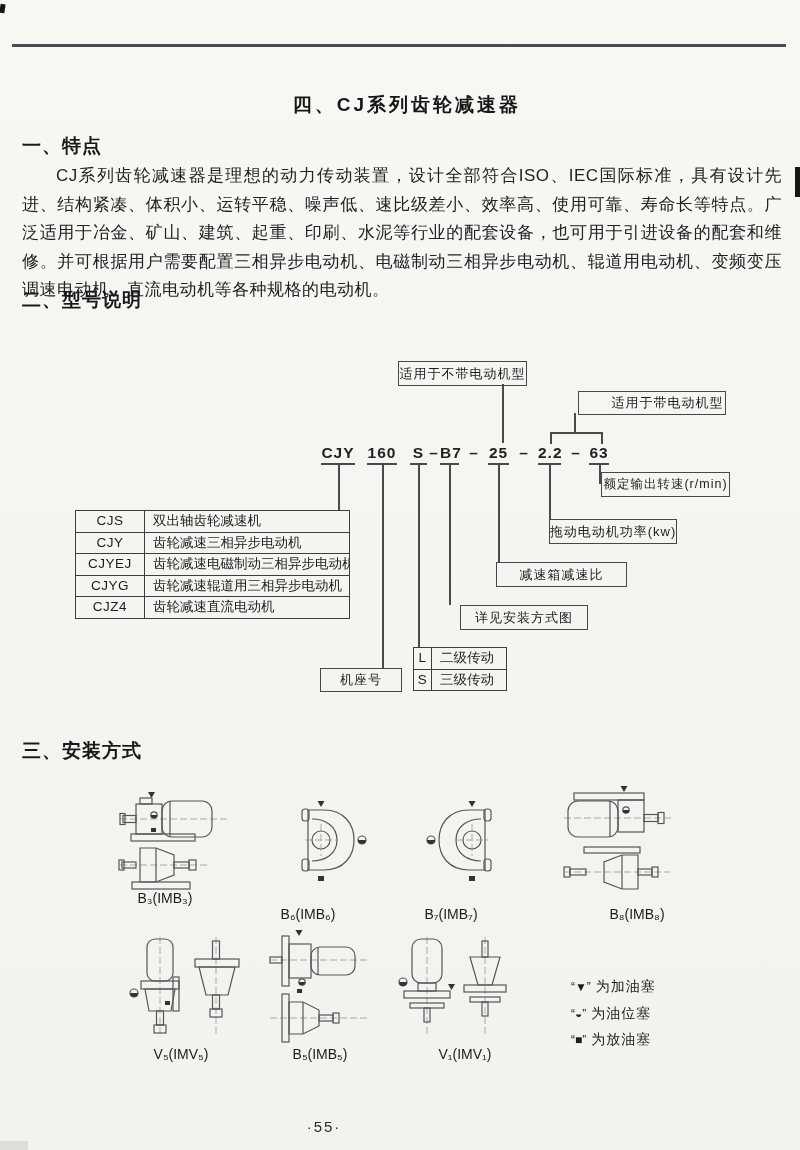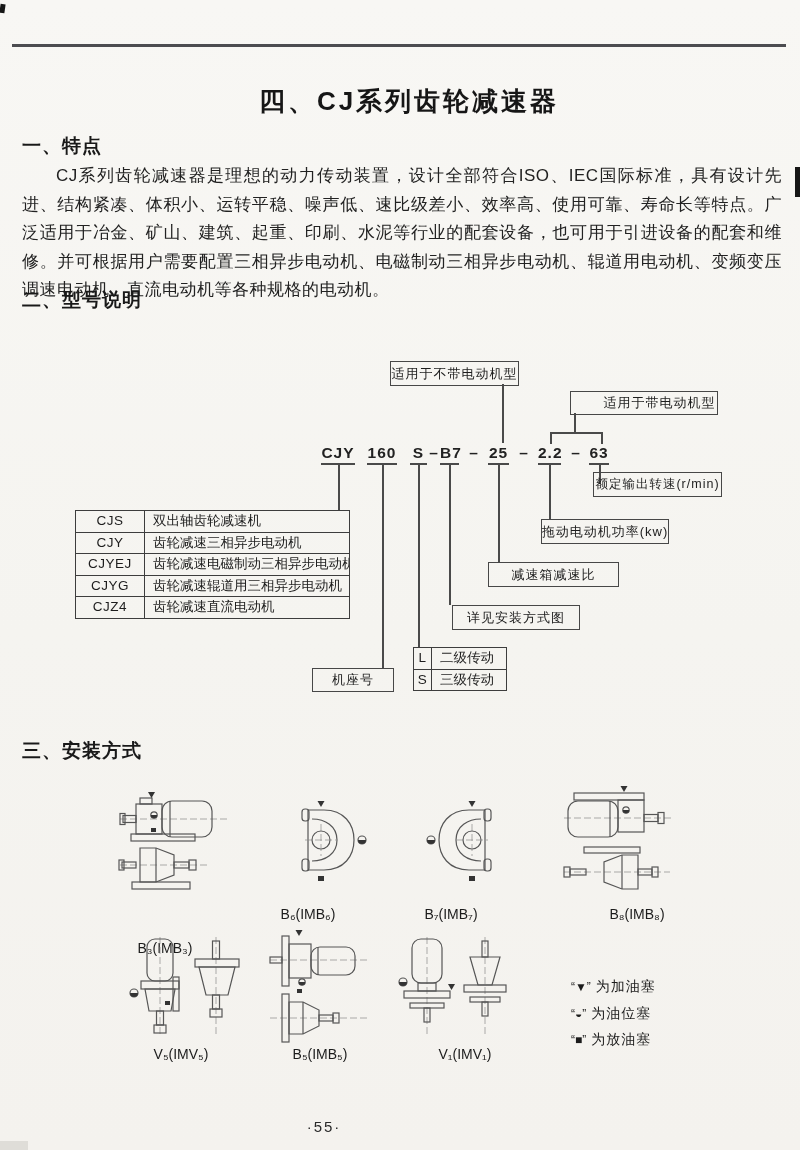--- a/index.html
+++ b/index.html
@@ -10,30 +10,30 @@
     color:#1f1f1f;
   }
   
   .artifact{position:absolute;background:#161616;}
   .smudge{position:absolute;background:#dbd9d4;opacity:.85;}
   
   .top-rule{position:absolute;left:12px;top:44px;width:774px;height:3px;background:#4c4c50;}
   .vline{position:absolute;width:1.5px;background:#4a4a4a;}
   .hline{position:absolute;height:1.5px;background:#4a4a4a;}
   
-  .doc-title{position:absolute;left:50%;top:84px;transform:translateX(-47%);
-    font-size:26px;font-weight:700;letter-spacing:3px;white-space:nowrap;color:#161616;}
+  .doc-title{position:absolute;left:50%;top:92px;transform:translateX(-47%);
+    font-size:19px;font-weight:700;letter-spacing:3px;white-space:nowrap;color:#161616;}
   .sec-head{position:absolute;left:22px;font-size:19px;font-weight:700;letter-spacing:1px;color:#191919;}
   
   .para{position:absolute;left:22px;top:162px;width:760px;font-size:17px;line-height:28.5px;
     text-align:justify;text-indent:2em;color:#222;letter-spacing:.5px;}
   
   .cbox{position:absolute;border:1.4px solid #474747;background:transparent;
     display:flex;align-items:center;justify-content:center;
-    font-size:13px;color:#1d1d1d;letter-spacing:1px;white-space:nowrap;}
+    font-size:13px;color:#1d1d1d;letter-spacing:1px;white-space:nowrap;margin-left:8px;}
   
   .tok{position:absolute;top:444px;font-size:15.5px;font-weight:600;color:#222;
     text-align:center;letter-spacing:1px;white-space:nowrap;}
   
   table.flat{border-collapse:collapse;position:absolute;table-layout:fixed;}
   table.flat td{border:1.5px solid #3d3d3d;font-size:13.5px;color:#1d1d1d;
     padding:0 0 0 8px;height:20.5px;line-height:14px;white-space:nowrap;overflow:hidden;}
   table.flat td.key{text-align:center;padding:0;letter-spacing:.5px;}
   
   .fig{position:absolute;}
@@ -227,21 +227,21 @@
       <rect class="ln" x="22" y="62" width="56" height="6"></rect>
       <path class="ln" d="M76 70 h-16 l-18 7 v20 l18 7 h16 z"></path>
       <line class="ln" x1="60" y1="70" x2="60" y2="104"></line>
       <rect class="ln" x="8" y="84" width="16" height="6"></rect>
       <rect class="ln" x="2" y="82" width="6" height="10"></rect>
       <rect class="ln" x="76" y="84" width="14" height="6"></rect>
       <rect class="ln" x="90" y="82" width="6" height="10"></rect>
     </svg>
   </div>
 
-  <div class="fig-label" style="left:165px;top:940px;">B₃(IMB₃)</div>
+  <div class="fig-label" style="left:165px;top:890px;">B₃(IMB₃)</div>
   <div class="fig-label" style="left:308px;top:906px;">B₆(IMB₆)</div>
   <div class="fig-label" style="left:451px;top:906px;">B₇(IMB₇)</div>
   <div class="fig-label" style="left:617px;top:906px;margin-left:20px;">B₈(IMB₈)</div>
 
   <div class="fig" style="left:125px;top:935px;">
     <svg width="120" height="108" viewBox="0 0 120 108">
       <line class="cl" x1="35" y1="2" x2="35" y2="100"></line>
       <rect class="ln" x="22" y="4" width="26" height="42" rx="8"></rect>
       <rect class="ln" x="16" y="46" width="38" height="8"></rect>
       <path class="ln" d="M20 54 h30 l-4 22 h-22 z"></path>

